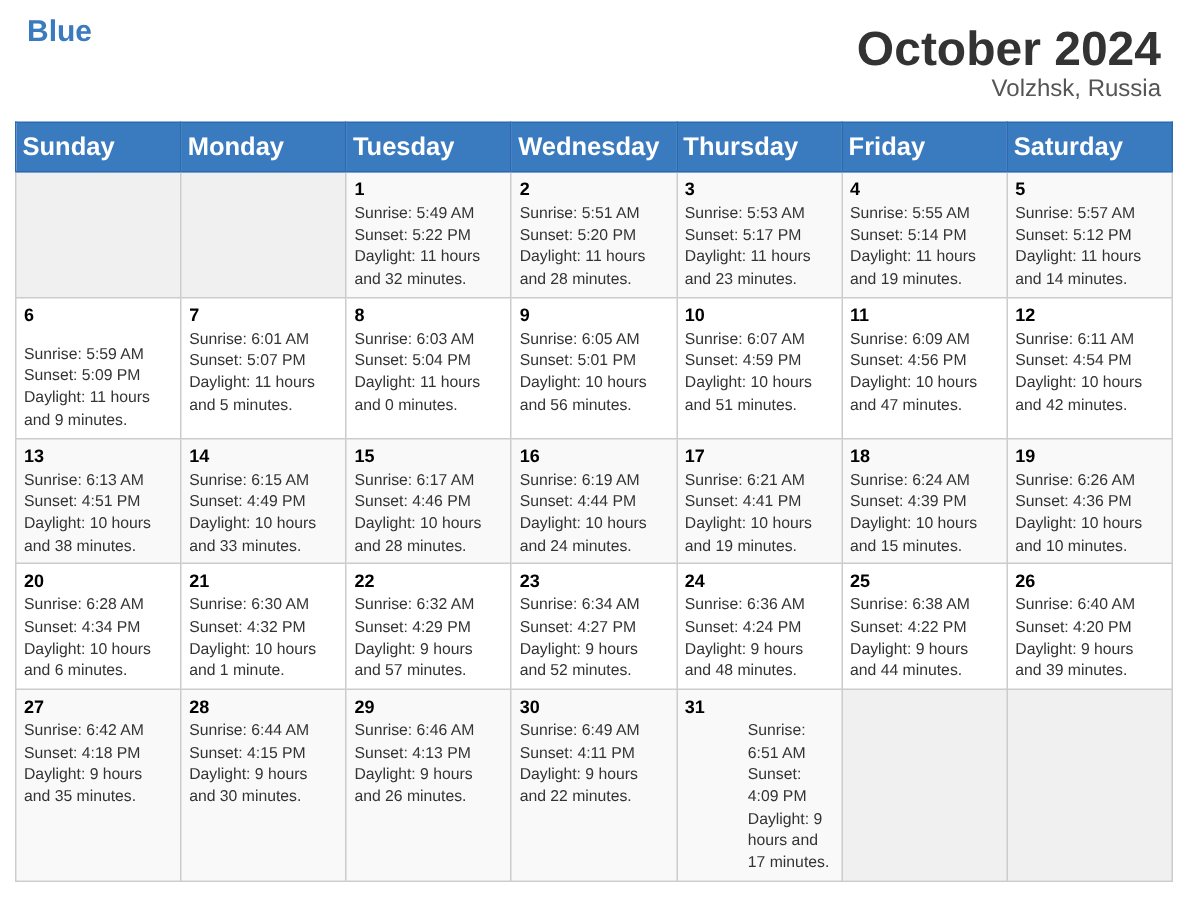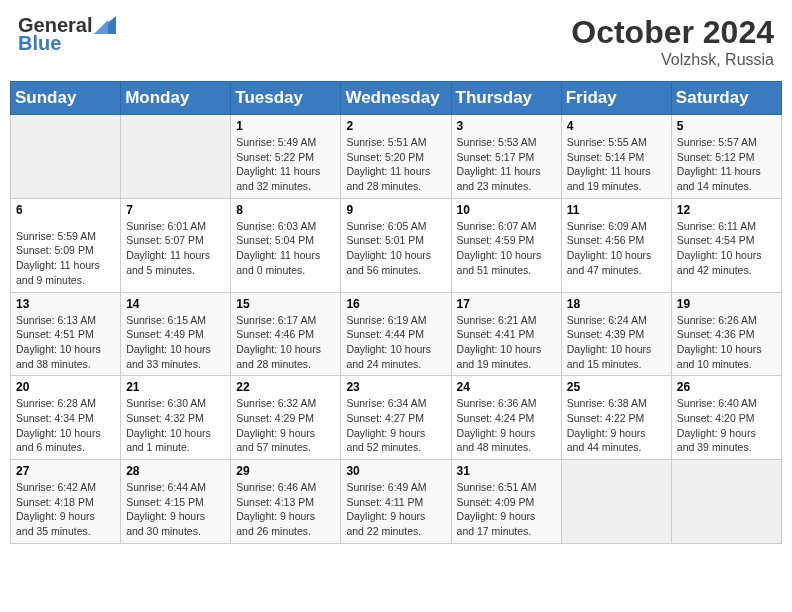--- a/index.html
+++ b/index.html
@@ -77,27 +77,20 @@
     }
     .empty-cell {
       background: #f0f0f0 !important;
     }
   </style>
 </head>
 <body>
 
 <div class="header">
   <div class="logo">
-    <div style="display:flex;align-items:center;">
-      <span style="color:#333;font-size:20px;font-weight:bold;">General</span>
-      <svg width="22" height="18" viewBox="0 0 22 18" style="margin-left:2px;">
-        <polygon points="0,18 22,0 22,18" fill="#3a7abf"></polygon>
-        <polygon points="0,18 14,4 14,18" fill="#5a9ad5"></polygon>
-      </svg>
-    </div>
     <span style="color:#3a7abf;font-size:20px;font-weight:bold;margin-top:-4px;">Blue</span>
   </div>
   <div class="title-block">
     <h1>October 2024</h1>
     <h2>Volzhsk, Russia</h2>
   </div>
 </div>
 
 <table class="calendar">
   <thead>
@@ -298,21 +291,21 @@
 Daylight: 9 hours and 26 minutes.</div>
         </td>
         <td>
           <span class="day-number">30</span>
           <div class="day-info" style="white-space: pre-line;">Sunrise: 6:49 AM
 Sunset: 4:11 PM
 Daylight: 9 hours and 22 minutes.</div>
         </td>
         <td>
           <span class="day-number">31</span>
-          <div class="day-info" style="white-space: pre-line;">Sunrise: 6:51 AM
+          <div class="day-info" style="white-space: pre-line; margin-left: 42px;">Sunrise: 6:51 AM
 Sunset: 4:09 PM
 Daylight: 9 hours and 17 minutes.</div>
         </td>
         <td class="empty-cell"></td>
         <td class="empty-cell"></td>
       </tr>
     </tbody>
 </table>
 
 </body></html>

